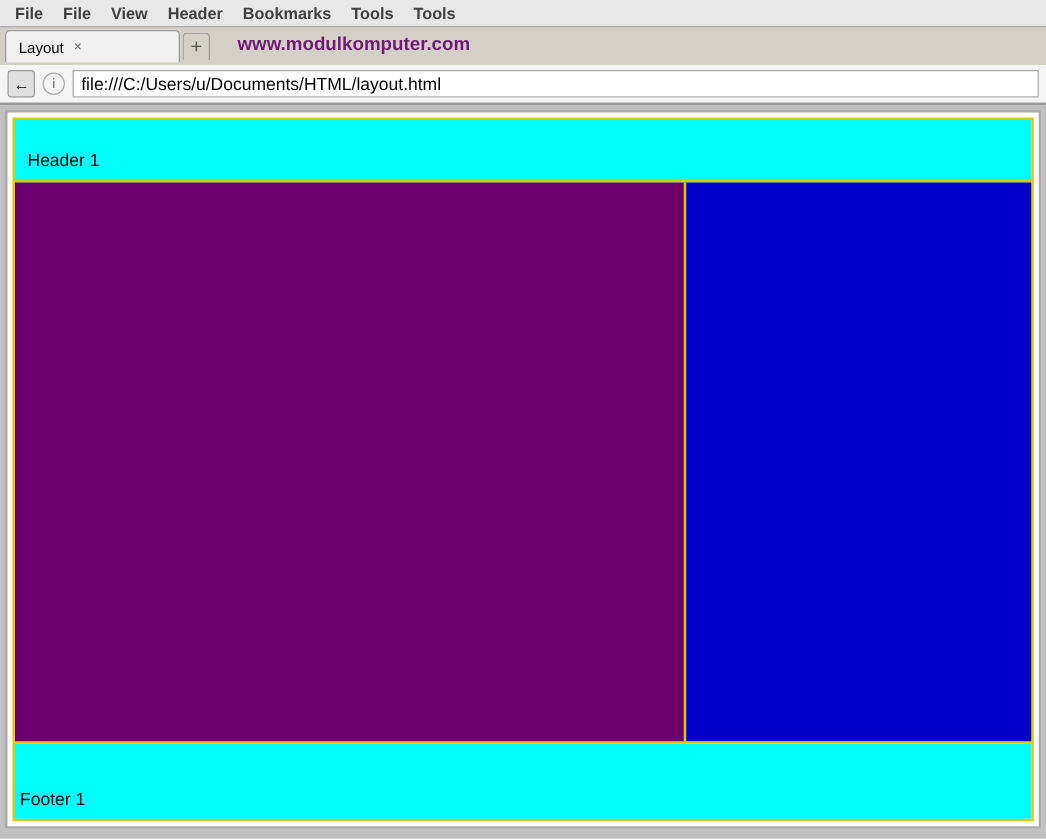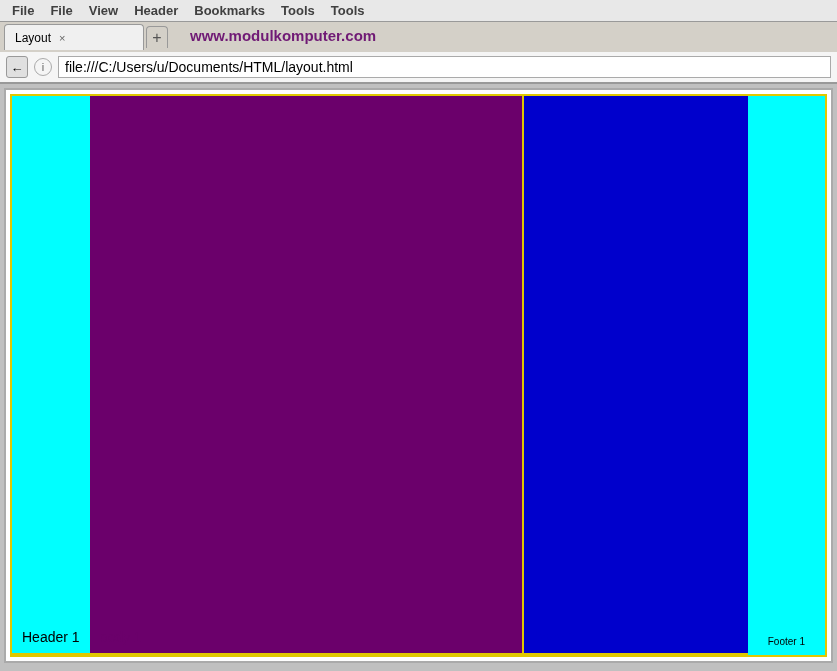--- a/index.html
+++ b/index.html
@@ -125,20 +125,21 @@
       border: 2px solid #aaa;
       height: calc(671px - 22px - 30px - 32px - 12px);
       overflow: hidden;
     }
 
     
     .page-layout {
       width: 100%;
       height: 100%;
       display: flex;
+      flex-direction: column;
       border: 2px solid #e0c800;
     }
     .page-header {
       background: cyan;
       padding: 8px 10px;
       font-size: 14px;
       color: #000;
       border-bottom: 2px solid #e0c800;
       min-height: 50px;
       display: flex;
@@ -163,22 +164,22 @@
       flex: 1;
       background: #0000cc;
       padding: 8px 10px;
       font-size: 14px;
       color: #0000cc;
       display: flex;
       align-items: flex-end;
     }
     .page-footer {
       background: cyan;
-      padding: 8px 20px;
-      font-size: 10px;
+      padding: 8px 4px;
+      font-size: 14px;
       color: #000;
       min-height: 60px;
       display: flex;
       align-items: flex-end;
     }
   </style>
 </head>
 <body>
 
 <div class="menu-bar">

